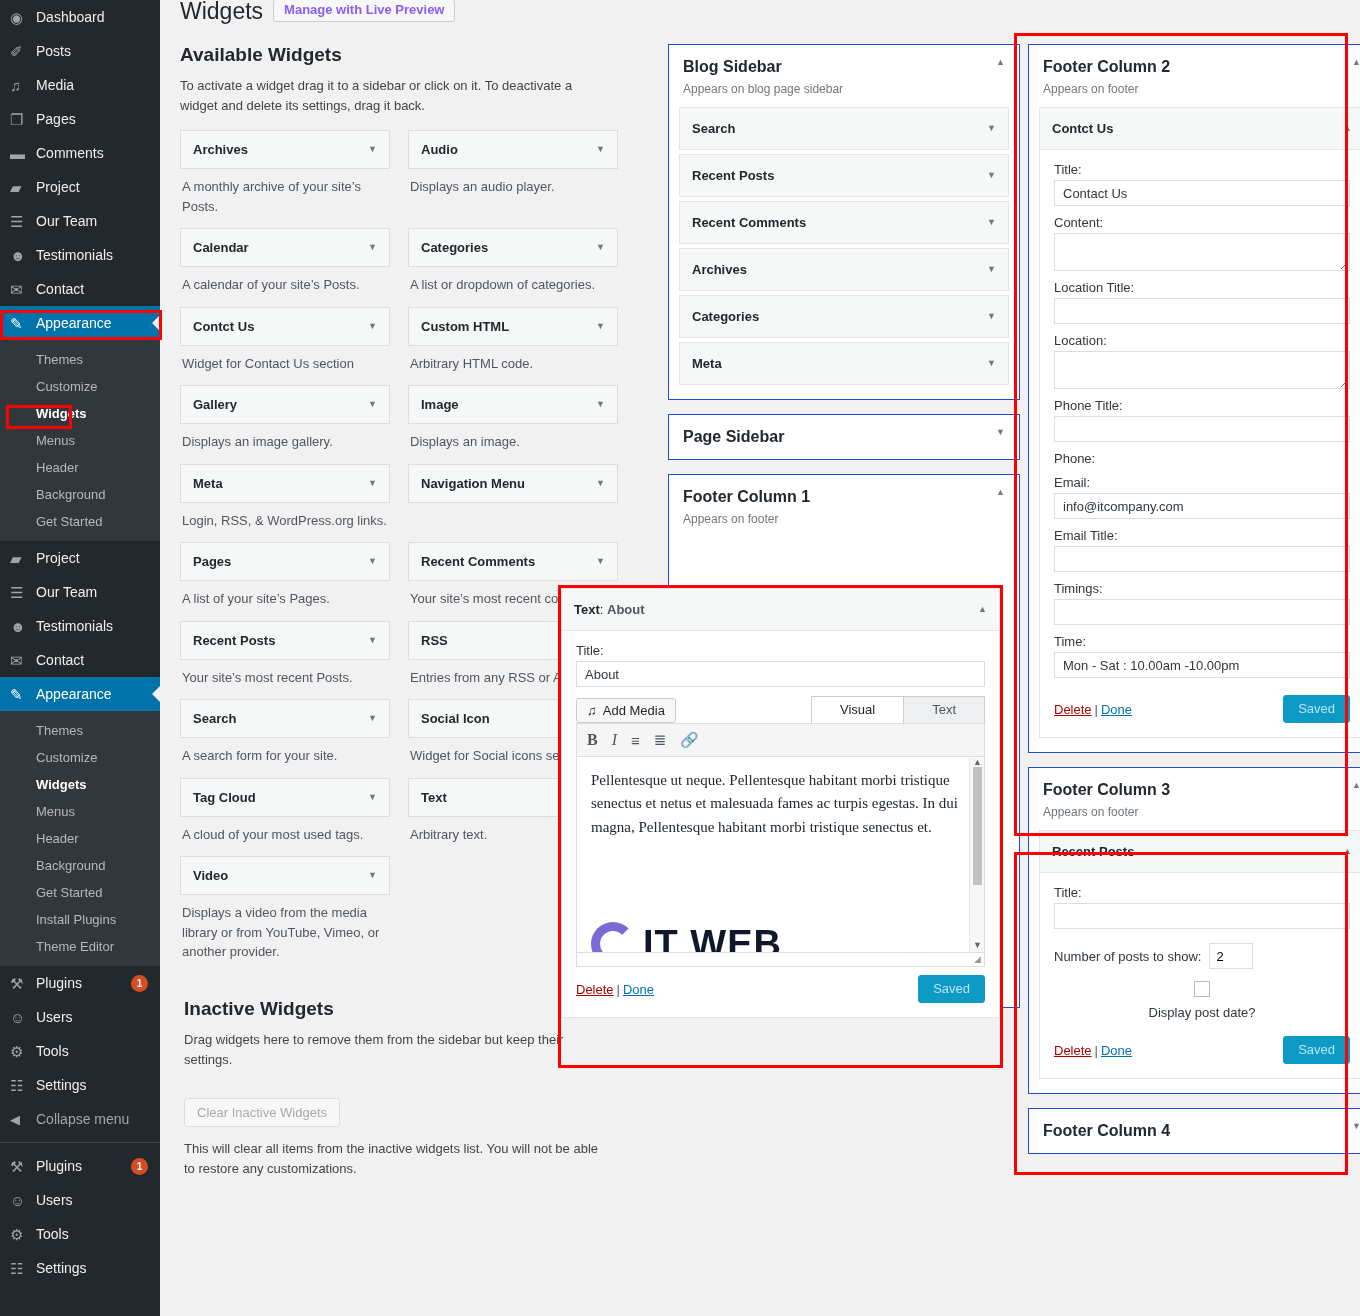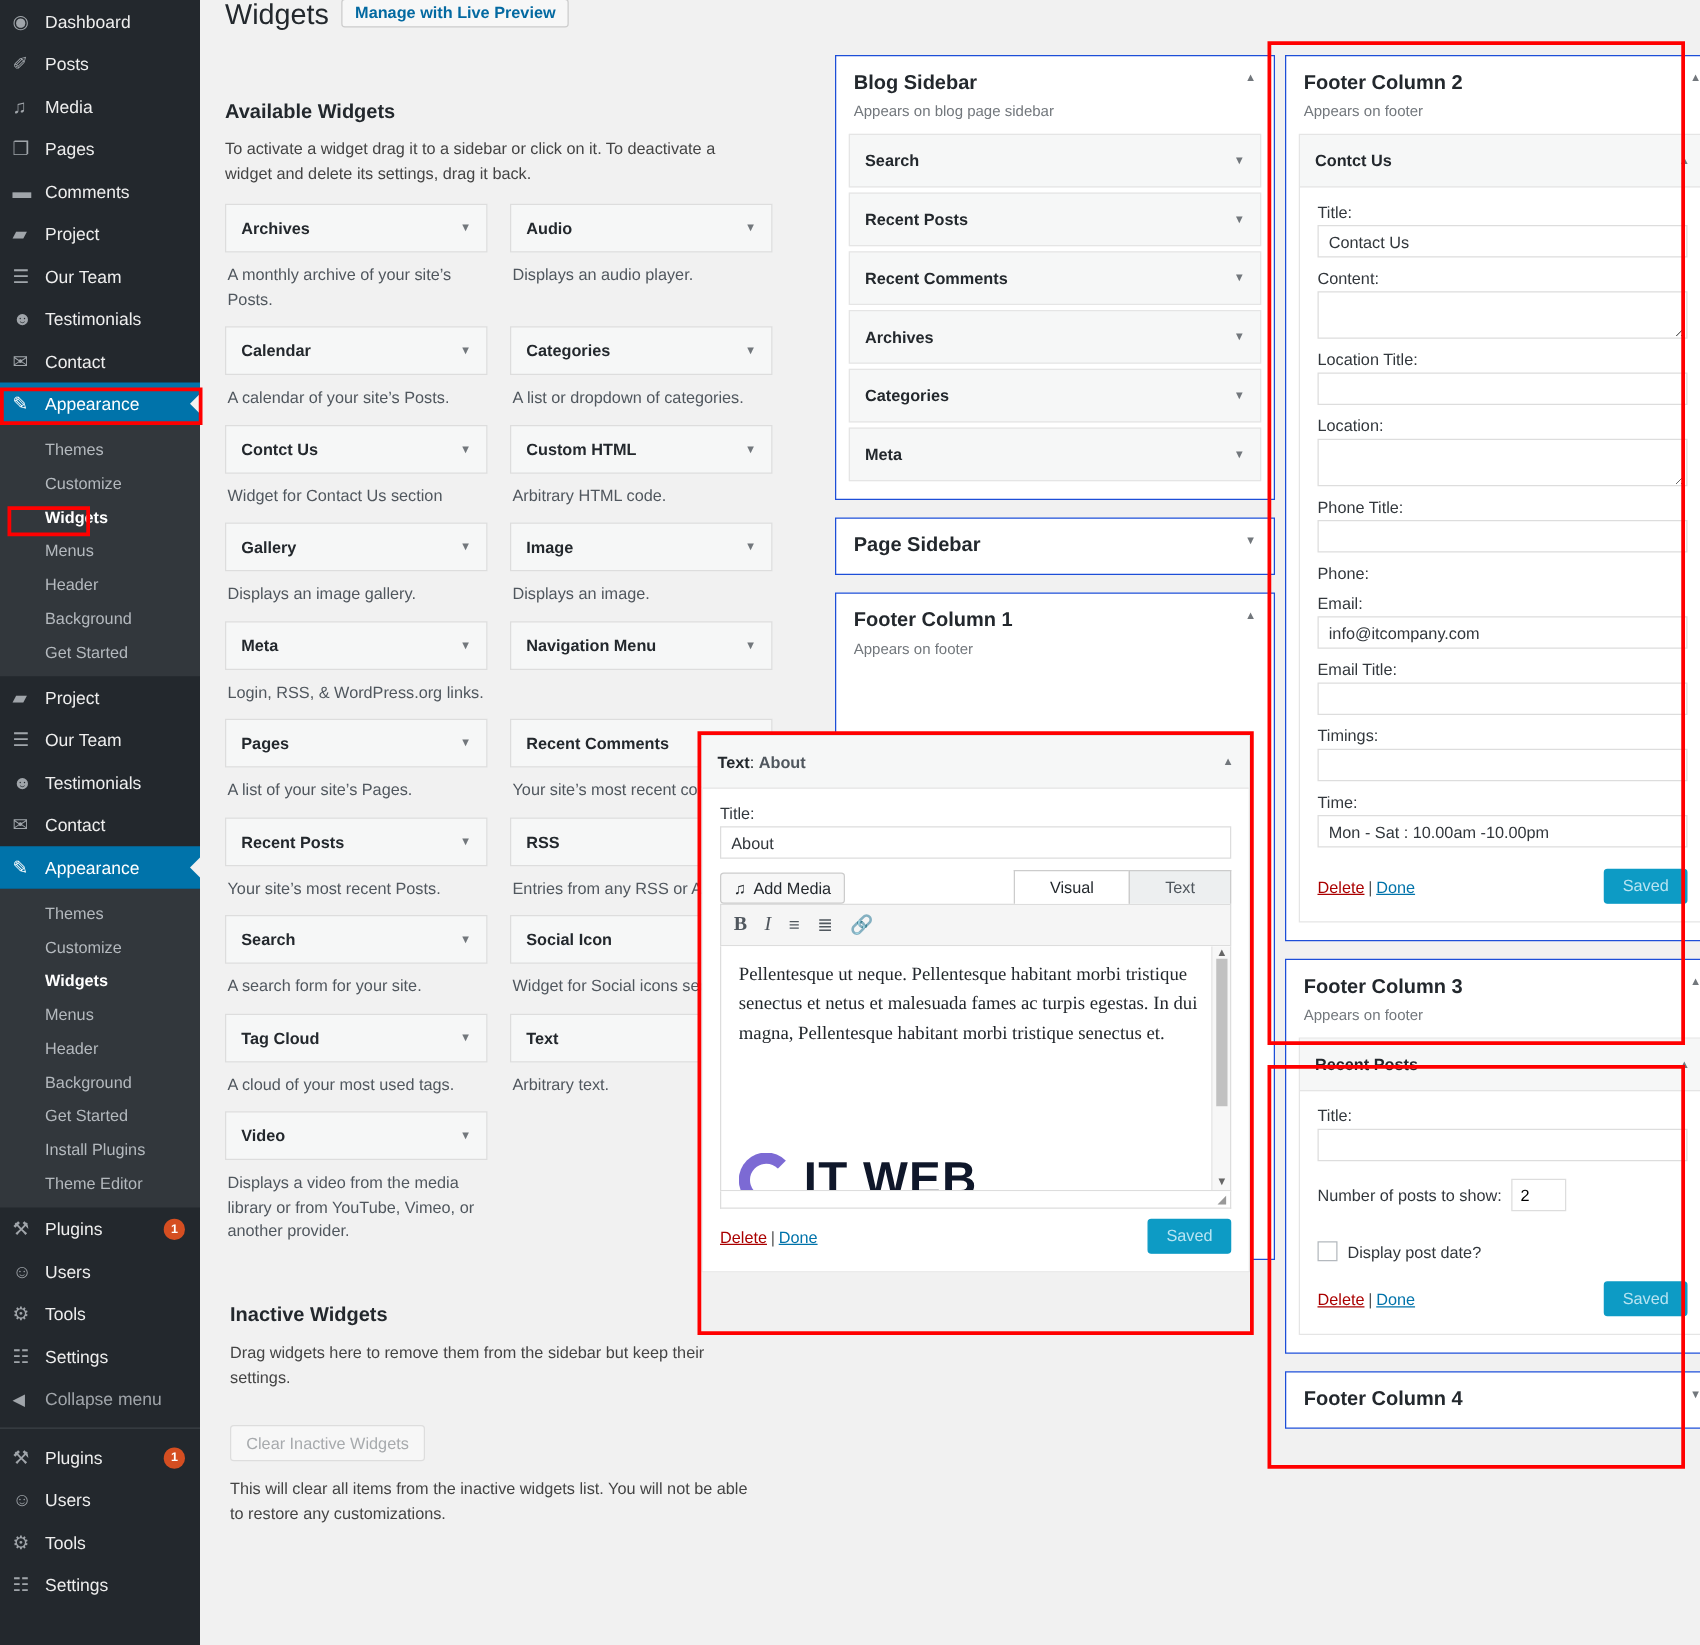--- a/index.html
+++ b/index.html
@@ -53,30 +53,30 @@
 
   
   .hl { position: absolute; border: 3px solid #ff0000; pointer-events: none; z-index: 40; }
 
   
   .wrap { position: absolute; left: 160px; top: 0; right: 0; bottom: 0; padding: 0 16px; }
   .page-head { display: flex; align-items: flex-start; gap: 10px; padding: 0 0 0 4px; }
   h1.page-title { font-size: 23px; font-weight: 400; color: #23282d; line-height: 22px; }
   .btn-preview {
     background: #f7f7f7; border: 1px solid #ccc; border-radius: 3px;
-    color: #0369a1; font-size: 13px; font-weight: bold;
+    color: #8b5cf6; font-size: 13px; font-weight: bold;
     padding: 3px 10px 4px; line-height: 14px; margin-top: -1px;
   }
 
   .cols { display: flex; align-items: flex-start; gap: 0; margin-top: 22px; }
   .col-left  { width: 464px; flex: 0 0 464px; padding: 0 4px; }
   .col-mid   { width: 352px; flex: 0 0 352px; margin-left: 28px; }
   .col-right { width: 348px; flex: 0 0 348px; margin-left: 8px; }
 
-  h2.section-title { font-size: 16px; font-weight: bold; color: #23282d; margin-bottom: 10px; margin-top: 37px; }
+  h2.section-title { font-size: 19px; font-weight: bold; color: #23282d; margin-bottom: 10px; }
   p.section-desc { font-size: 13px; color: #444; line-height: 1.55; margin-bottom: 14px; max-width: 420px; }
 
   
   .widget-grid { display: flex; flex-wrap: wrap; }
   .wcell { width: 50%; padding-right: 18px; margin-bottom: 6px; }
   .wbar {
     background: #f6f7f7; border: 1px solid #ddd;
     display: flex; align-items: center; justify-content: space-between;
     padding: 11px 12px; font-size: 13px; font-weight: bold; color: #23282d;
   }
@@ -184,21 +184,21 @@
   .mce-scrollbar .dn { bottom: 2px; }
   .mce-resize { border: 1px solid #ddd; border-top: none; height: 14px; background: #fff; position: relative; }
   .mce-resize .grip { position: absolute; right: 3px; bottom: 2px; font-size: 9px; color: #999; }
 
   
   .inactive { margin-top: 24px; padding: 0 4px; }
   .btn-clear {
     background: #f7f7f7; border: 1px solid #ddd; border-radius: 3px;
     color: #a7aaad; font-size: 13px; padding: 6px 12px; margin: 14px 0 12px;
   }
-  .checkrow { display: flex; align-items: center; gap: 8px; margin: 24px 0 8px; }
+  .checkrow { display: flex; align-items: center; gap: 8px; margin: 12px 0 8px; flex-direction: column; }
   .checkrow .box { width: 16px; height: 16px; border: 1px solid #b4b9be; background: #fff; display: inline-block; }
   .numrow { display: flex; align-items: center; gap: 8px; margin: 14px 0 6px; }
   .numrow input { width: 44px; height: 26px; border: 1px solid #ddd; padding: 2px 6px; font-size: 13px; font-family: "Liberation Sans", sans-serif; }
 </style>
 </head>
 <body>
 
 <div class="screen">
 
   <nav class="adminmenu">

